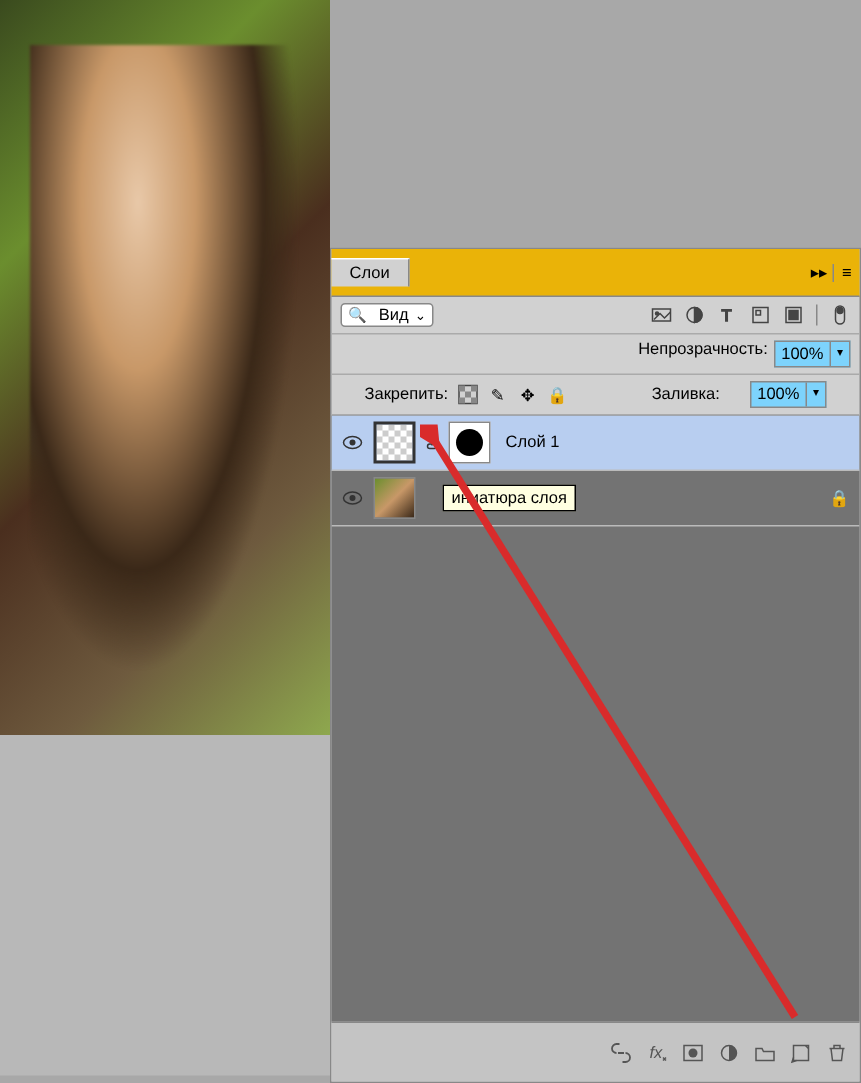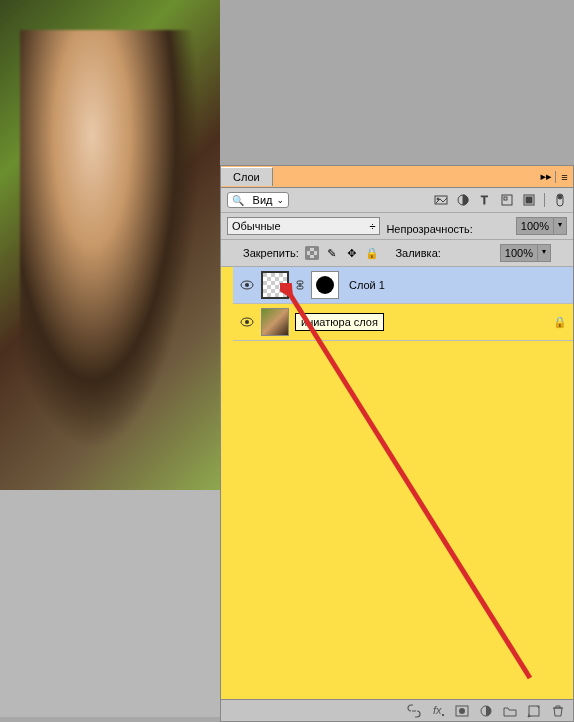--- a/index.html
+++ b/index.html
@@ -4,62 +4,62 @@
 <style>
 * { box-sizing: border-box; margin: 0; padding: 0; font-family: Tahoma, Arial, sans-serif; font-size: 11px; }
 body { background: #a8a8a8; width: 574px; height: 722px; overflow: hidden; position: relative; }
 
 .canvas-area { position: absolute; left: 0; top: 0; width: 220px; height: 717px; background: #b8b8b8; }
 .canvas-image { position: absolute; left: 0; top: 0; width: 220px; height: 490px; background: linear-gradient(135deg, #3a4a1e 0%, #6b8e2e 25%, #4a2e1e 50%, #6e5a3e 75%, #8ea84e 100%); overflow: hidden; }
 .canvas-image::after { content: ""; position: absolute; left: 20px; top: 30px; width: 180px; height: 420px; background: radial-gradient(ellipse at 40% 25%, #e8c8a8 0%, #c89868 25%, #3a2818 55%, transparent 70%), radial-gradient(circle at 30% 50%, #5a7aaa 0%, transparent 35%); filter: blur(1px); }
 
 .panel { position: absolute; left: 220px; top: 165px; right: 0; bottom: 0; background: #d1d1d1; display: flex; flex-direction: column; border: 1px solid #888; }
 
-.panel-tabs { display: flex; align-items: center; background: #fdba74; height: 22px; border-bottom: 1px solid #888; }
+.panel-tabs { display: flex; align-items: center; background: #eab308; height: 32px; border-bottom: 1px solid #888; }
 .tab { padding: 3px 12px; background: #d1d1d1; border-right: 1px solid #888; border-top: 1px solid #fff; }
 .tab-spacer { flex: 1; }
 .tab-collapse { width: 18px; text-align: center; cursor: pointer; }
 .tab-menu { width: 18px; text-align: center; border-left: 1px solid #888; cursor: pointer; }
 
 .filter-row { display: flex; align-items: center; padding: 4px 6px; gap: 8px; border-bottom: 1px solid #aaa; }
 .search-box { display: flex; align-items: center; background: #fff; border: 1px solid #888; border-radius: 3px; padding: 1px 4px; gap: 4px; }
 .search-box span.icon { font-size: 10px; }
 .search-box .txt { min-width: 24px; text-align: right; }
 .search-box .chev { font-size: 9px; }
 .filter-icons { margin-left: auto; display: flex; gap: 8px; align-items: center; }
 .ficon { width: 14px; height: 14px; display: flex; align-items: center; justify-content: center; }
 .ficon svg { width: 14px; height: 14px; fill: #444; stroke: #444; }
 
 .blend-row { display: flex; align-items: center; padding: 4px 6px; gap: 6px; border-bottom: 1px solid #aaa; }
 .blend-select { flex: 1; display: flex; background: #eee; border: 1px solid #888; padding: 2px 4px; justify-content: space-between; align-items: center; max-width: 175px; }
-.opacity-group { display: flex; align-items: flex-end; gap: 4px; margin-left: auto; }
-.value-box { display: flex; background: #a3a3a3; border: 1px solid #888; margin-left: 39px; }
+.opacity-group { display: flex; align-items: flex-start; gap: 4px; margin-left: auto; }
+.value-box { display: flex; background: #7dd3fc; border: 1px solid #888; }
 .value-box .val { padding: 2px 4px; min-width: 30px; text-align: right; }
 .value-box .dd { padding: 2px 4px; border-left: 1px solid #888; font-size: 8px; }
 
 .lock-row { display: flex; align-items: center; padding: 4px 22px; gap: 6px; border-bottom: 1px solid #aaa; }
 .lock-icons { display: flex; gap: 6px; align-items: center; }
 .lock-icons .li { width: 14px; height: 14px; display: flex; align-items: center; justify-content: center; }
 .fill-group { display: flex; align-items: center; gap: 20px; margin-left: auto; }
 
-.layers-list { flex: 1; background: #fde047; overflow: hidden; position: relative; padding-left: 12px; }
+.layers-list { flex: 1; background: #737373; overflow: hidden; position: relative; }
 .layer-row { display: flex; align-items: center; padding: 4px 6px; gap: 6px; border-bottom: 1px solid #bbb; min-height: 36px; }
 .layer-row.selected { background: #b8cef0; }
 .eye { width: 16px; height: 16px; display: flex; align-items: center; justify-content: center; }
 .thumb { width: 28px; height: 28px; border: 2px solid #333; position: relative; }
 .thumb.checker { background: repeating-conic-gradient(#fff 0deg 90deg, #ccc 90deg 180deg); background-size: 8px 8px; }
 .link-icon { width: 10px; height: 14px; display: flex; align-items: center; justify-content: center; }
 .mask-thumb { width: 28px; height: 28px; border: 1px solid #888; background: #fff; display: flex; align-items: center; justify-content: center; }
 .mask-thumb .blob { width: 18px; height: 18px; background: #000; border-radius: 50%; }
 .layer-name { padding-left: 4px; }
 .photo-thumb { width: 28px; height: 28px; border: 1px solid #888; background: linear-gradient(135deg,#6b8e2e,#c89868,#3a2818); }
 .tooltip { position: absolute; background: #ffffe1; border: 1px solid #000; padding: 2px 5px; font-size: 11px; z-index: 10; }
 .lock-ind { margin-left: auto; width: 14px; }
 
-.bottom-bar { display: flex; align-items: center; justify-content: flex-end; gap: 10px; padding: 4px 8px; background: #c4c4c4; border-top: 1px solid #888; height: 22px; }
+.bottom-bar { display: flex; align-items: center; justify-content: flex-end; gap: 10px; padding: 4px 8px; background: #c4c4c4; border-top: 1px solid #888; height: 40px; }
 .bb-icon { width: 14px; height: 14px; display: flex; align-items: center; justify-content: center; color: #555; }
 
 .arrow { position: absolute; left: 280px; top: 283px; width: 260px; height: 400px; z-index: 20; pointer-events: none; }
 
 .divider-right { position: absolute; right: 0; top: 0; bottom: 0; width: 4px; background: #a0a0a0; }
 </style>
 </head>
 <body>
 
 <div class="canvas-area">
@@ -116,24 +116,20 @@
       <div class="ficon">
           <svg viewBox="0 0 14 14">
             <rect x="4" y="1" width="6" height="12" rx="3" fill="none" stroke-width="1"></rect>
             <circle cx="7" cy="4" r="2" fill="#444"></circle>
           </svg>
         </div>
     </div>
   </div>
 
   <div class="blend-row">
-    <div class="blend-select">
-      <span>Обычные</span>
-      <span>÷</span>
-    </div>
     <div class="opacity-group">
       <span>Непрозрачность:</span>
       <div class="value-box">
         <span class="val">100%</span>
         <span class="dd">▾</span>
       </div>
     </div>
   </div>
 
   <div class="lock-row">

